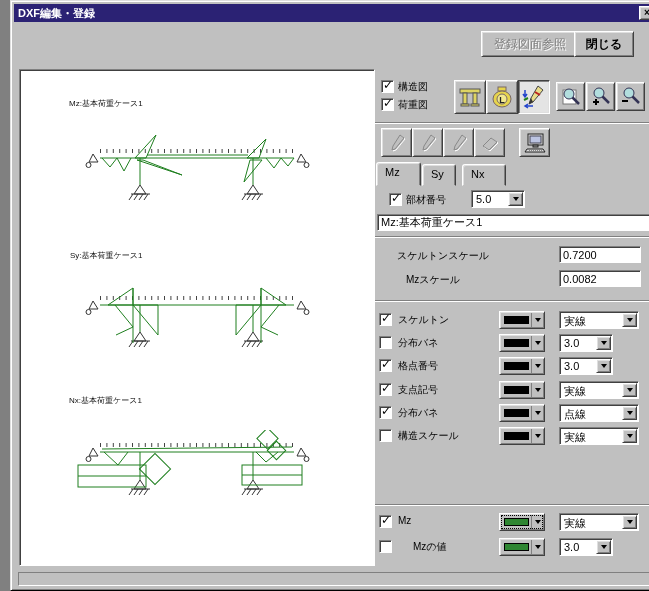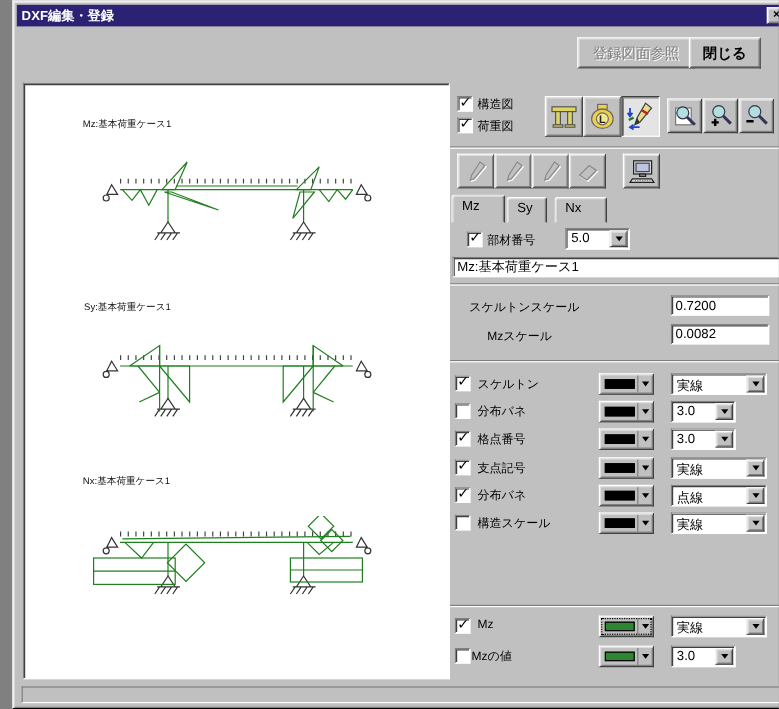--- a/index.html
+++ b/index.html
@@ -256,21 +256,21 @@
     <div class="combo" style="left:96px;top:121px;width:54px;">
       <span class="val">5.0</span>
       <span class="drop">
           <i class="tri"></i>
         </span>
     </div>
     <input class="field" style="left: 2px; top: 145px; width: 274px; height: 17px;" value="Mz:基本荷重ケース1">
 
     <div class="etch" style="top:167px;"></div>
 
-    <span class="lbl" style="left:16px;top:180px;">スケルトンスケール</span>
+    <span class="lbl" style="left:22px;top:180px;">スケルトンスケール</span>
     <input class="field" style="left: 184px; top: 177px; width: 82px; height: 17px;" value="0.7200">
     <span class="lbl" style="left:31px;top:204px;">Mzスケール</span>
     <input class="field" style="left: 184px; top: 201px; width: 82px; height: 17px;" value="0.0082">
 
     <div class="etch" style="top:231px;"></div>
 
     <span class="cb on" style="left:4px;top:244px;">
         <span class="mark">✓</span>
       </span>
     <span class="lbl" style="left:23px;top:244px;font-family:Liberation Mono, monospace;">スケルトン</span>
@@ -381,21 +381,21 @@
         </span>
     </div>
     <div class="combo" style="left:184px;top:444px;width:80px;">
       <span class="val">実線</span>
       <span class="drop">
           <i class="tri"></i>
         </span>
     </div>
 
     <span class="cb" style="left:4px;top:471px;"></span>
-    <span class="lbl" style="left:18px;top:471px;">Mzの値</span>
+    <span class="lbl" style="left:38px;top:471px;">Mzの値</span>
     <div class="color-btn" style="left:124px;top:469px;">
       <span class="chip" style="background-color: rgb(47, 134, 50);"></span>
       <span class="cdrop">
           <i class="tri"></i>
         </span>
     </div>
     <div class="combo" style="left:184px;top:469px;width:54px;">
       <span class="val">3.0</span>
       <span class="drop">
           <i class="tri"></i>

